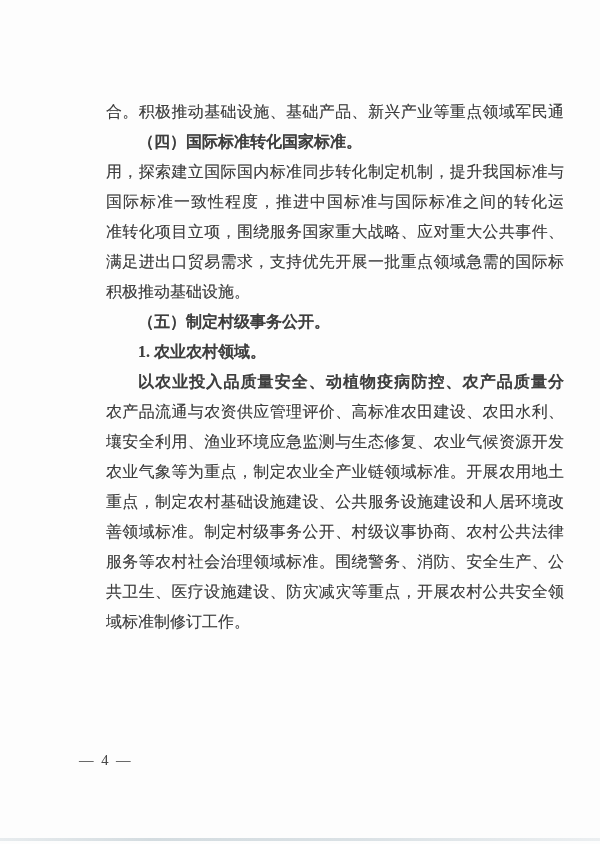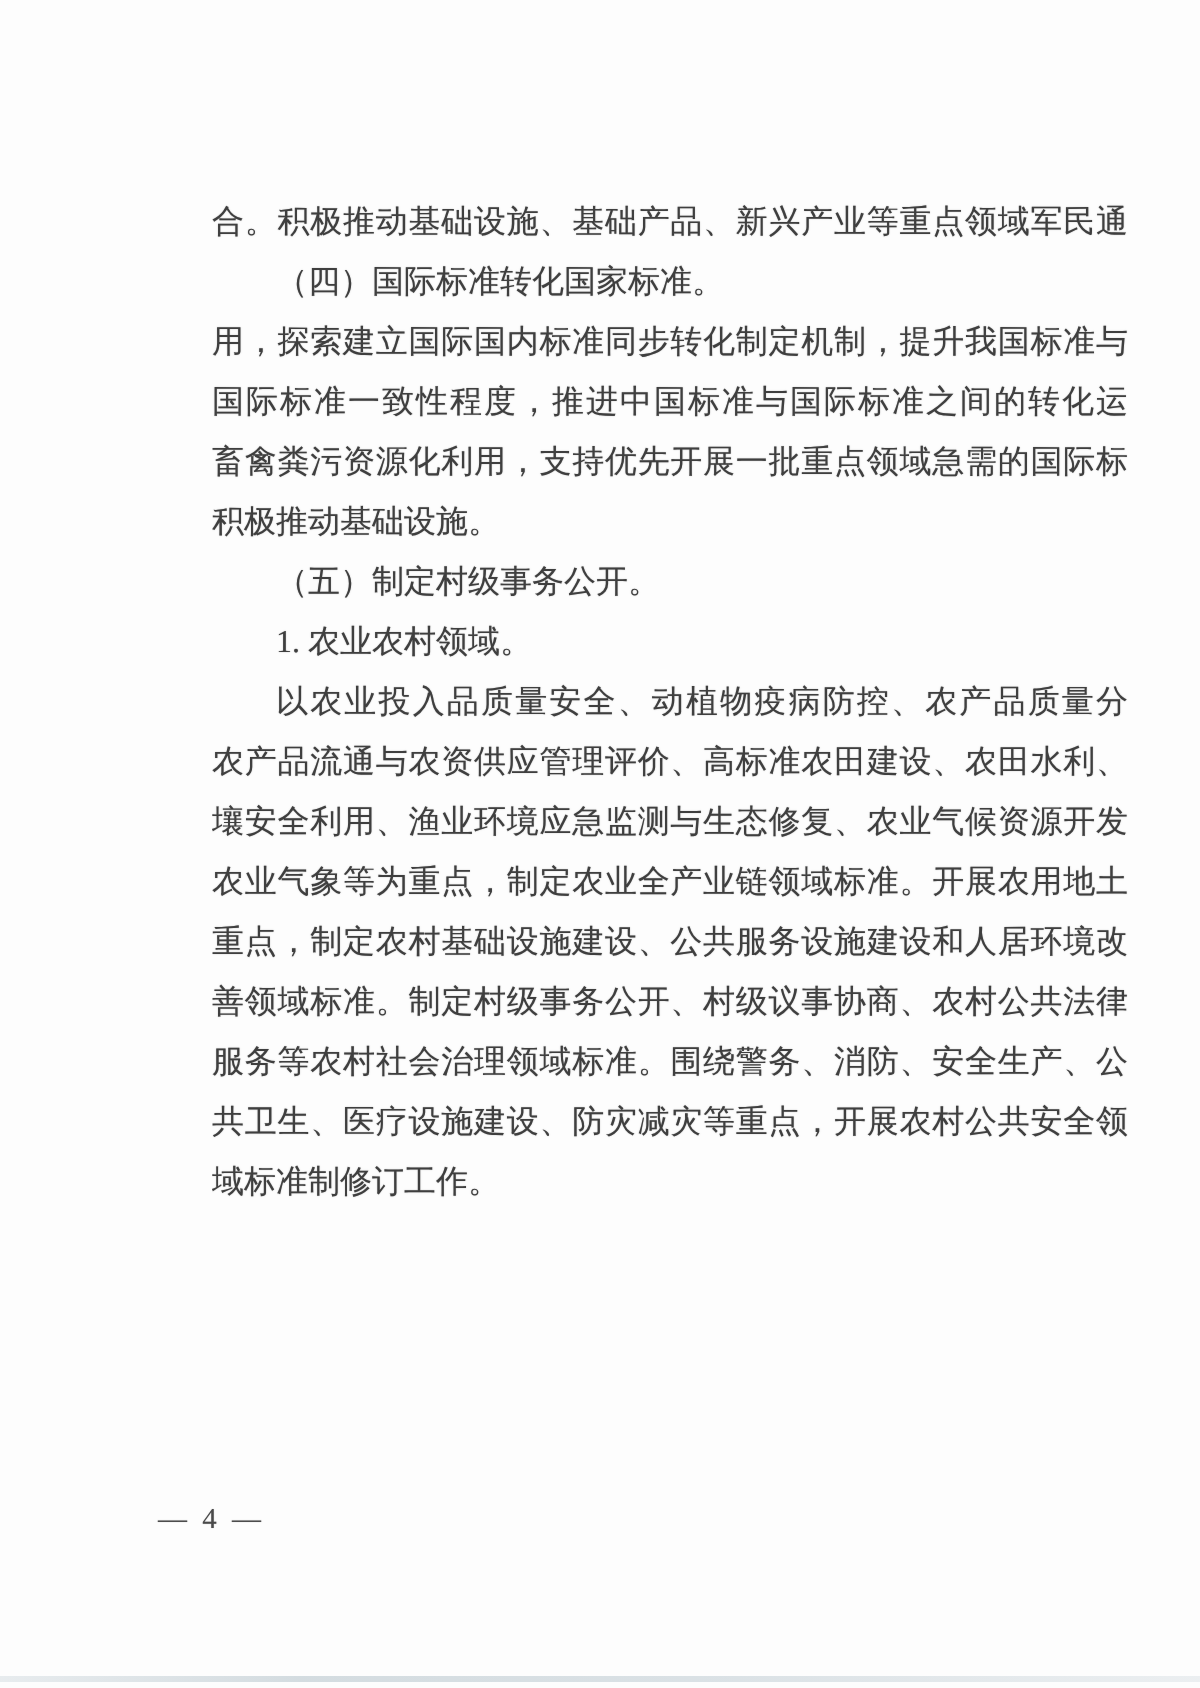--- a/index.html
+++ b/index.html
@@ -27,20 +27,21 @@
     margin-left: 43px;
   }
   .text-line {
     height: 30px;
     text-align: justify;
     text-align-last: justify;
     overflow: hidden;
   }
   .text-line.indent {
     text-indent: 2em;
+    font-weight: bold;
   }
   .text-line.no-justify {
     text-align-last: left;
   }
   .footer {
     position: absolute;
     left: 79px;
     top: 750px;
     color: #4a4a4a;
     font-size: 14.5px;
@@ -65,21 +66,22 @@
 <body>
 
 <div class="page">
 
   <div class="doc-body">
 
   <div class="text-line">合。积极推动基础设施、基础产品、新兴产业等重点领域军民通</div>
       <div class="text-line indent no-justify">（四）国际标准转化国家标准。</div>
       <div class="text-line">用，探索建立国际国内标准同步转化制定机制，提升我国标准与</div>
       <div class="text-line">国际标准一致性程度，推进中国标准与国际标准之间的转化运</div>
-      <div class="text-line">畜禽粪污资源化利用，支持优先开展一批重点领域急需的国际标</div>
+      <div class="text-line">准转化项目立项，围绕服务国家重大战略、应对重大公共事件、</div>
+      <div class="text-line">满足进出口贸易需求，支持优先开展一批重点领域急需的国际标</div>
       <div class="text-line no-justify">积极推动基础设施。</div>
       <div class="text-line indent no-justify">（五）制定村级事务公开。</div>
       <div class="text-line indent no-justify">1. 农业农村领域。</div>
       <div class="text-line indent">以农业投入品质量安全、动植物疫病防控、农产品质量分级、</div>
       <div class="text-line">农产品流通与农资供应管理评价、高标准农田建设、农田水利、</div>
       <div class="text-line">壤安全利用、渔业环境应急监测与生态修复、农业气候资源开发</div>
       <div class="text-line">农业气象等为重点，制定农业全产业链领域标准。开展农用地土</div>
       <div class="text-line">重点，制定农村基础设施建设、公共服务设施建设和人居环境改</div>
       <div class="text-line">善领域标准。制定村级事务公开、村级议事协商、农村公共法律</div>
       <div class="text-line">服务等农村社会治理领域标准。围绕警务、消防、安全生产、公</div>

